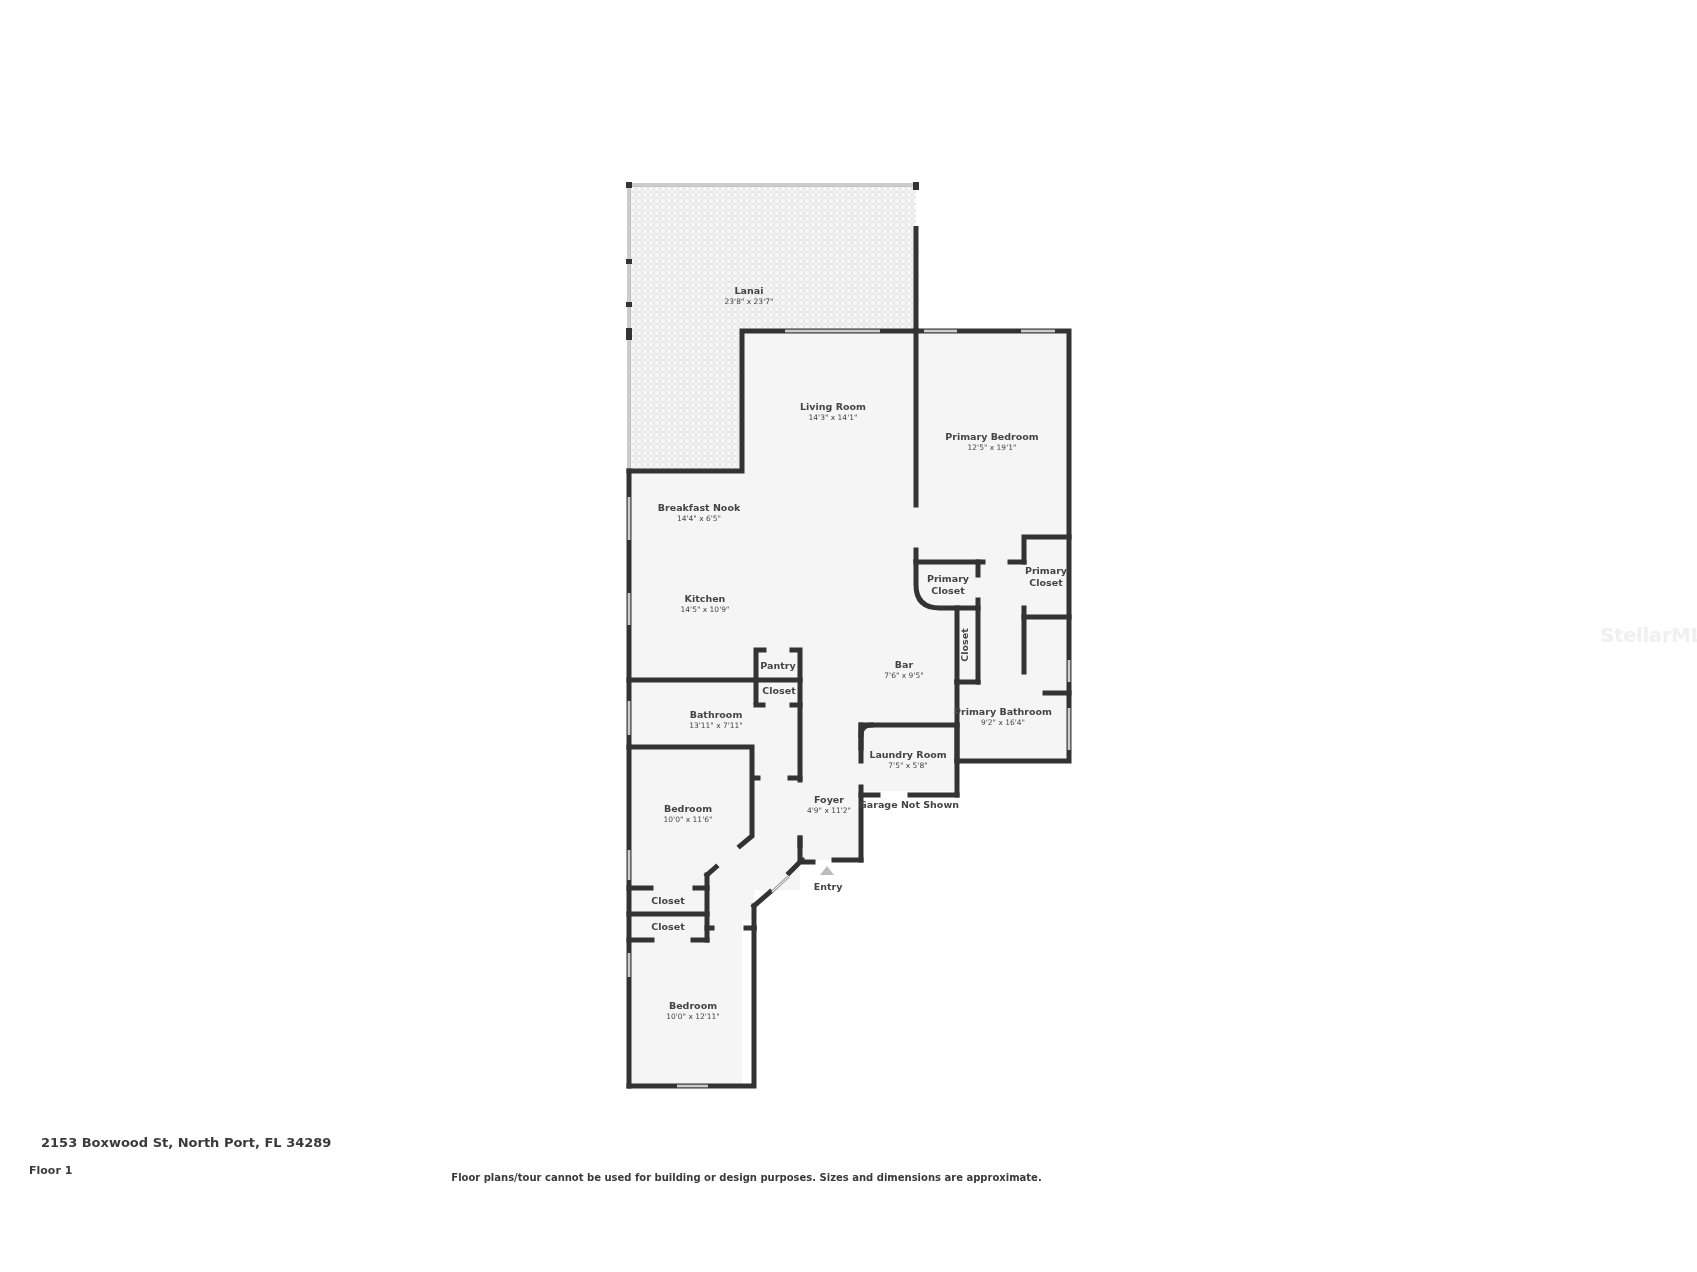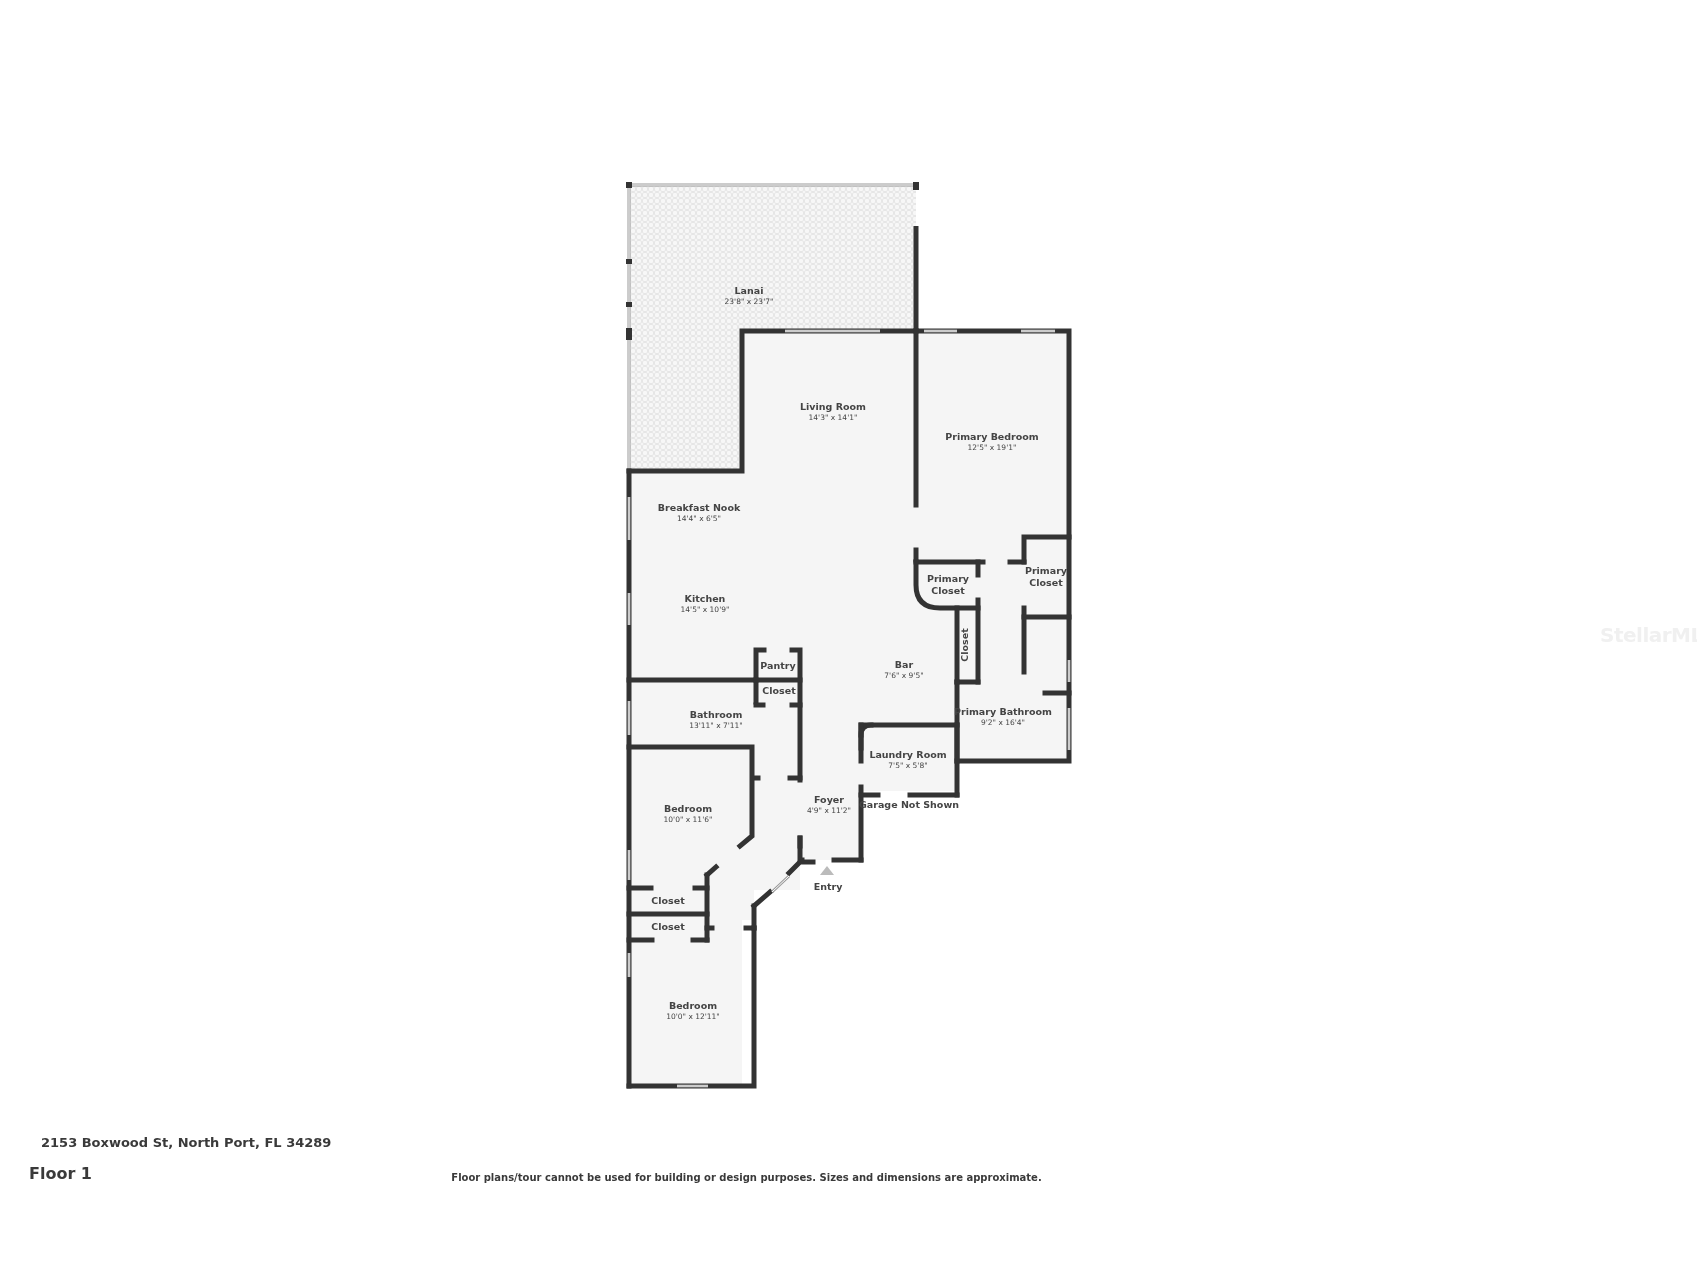--- a/index.html
+++ b/index.html
@@ -1,21 +1,21 @@
 <!DOCTYPE html>
 <html><head>
 <meta charset="utf-8">
 <style>
   html, body { margin: 0; padding: 0; background: #ffffff; }
   body { width: 1697px; height: 1272px; position: relative; overflow: hidden; font-family: "DejaVu Sans", sans-serif; color: #3a3a3a; }
   #plan { position: absolute; left: 0; top: 0; width: 1697px; height: 1272px; }
   .room-name { font-family: "DejaVu Sans", sans-serif; font-size: 9.5px; font-weight: bold; fill: #444; text-anchor: middle; }
   .room-dim { font-family: "DejaVu Sans", sans-serif; font-size: 7.5px; fill: #444; text-anchor: middle; }
   .footer-address { position: absolute; left: 29px; top: 1135px; font-size: 13px; font-weight: bold; color: #3a3a3a; margin-left: 12px; }
-  .footer-floor { position: absolute; left: 29px; top: 1164px; font-size: 16px; font-weight: bold; color: #3a3a3a; }
+  .footer-floor { position: absolute; left: 29px; top: 1164px; font-size: 11px; font-weight: bold; color: #3a3a3a; }
   .footer-disclaimer { position: absolute; left: 0; width: 1537px; text-align: center; top: 1172px; font-size: 10px; font-weight: bold; color: #3a3a3a; }
   .footer-disclaimer span { margin-left: -44px; }
   .watermark { position: absolute; left: 1600px; top: 623px; font-size: 20px; font-weight: bold; color: #f0f0f0; letter-spacing: -0.5px; }
 </style>
 </head>
 <body>
 
 <svg id="plan" viewBox="0 0 1697 1272" xmlns="http://www.w3.org/2000/svg">
   <defs>
     <pattern id="tile" width="6" height="6" patternUnits="userSpaceOnUse">

